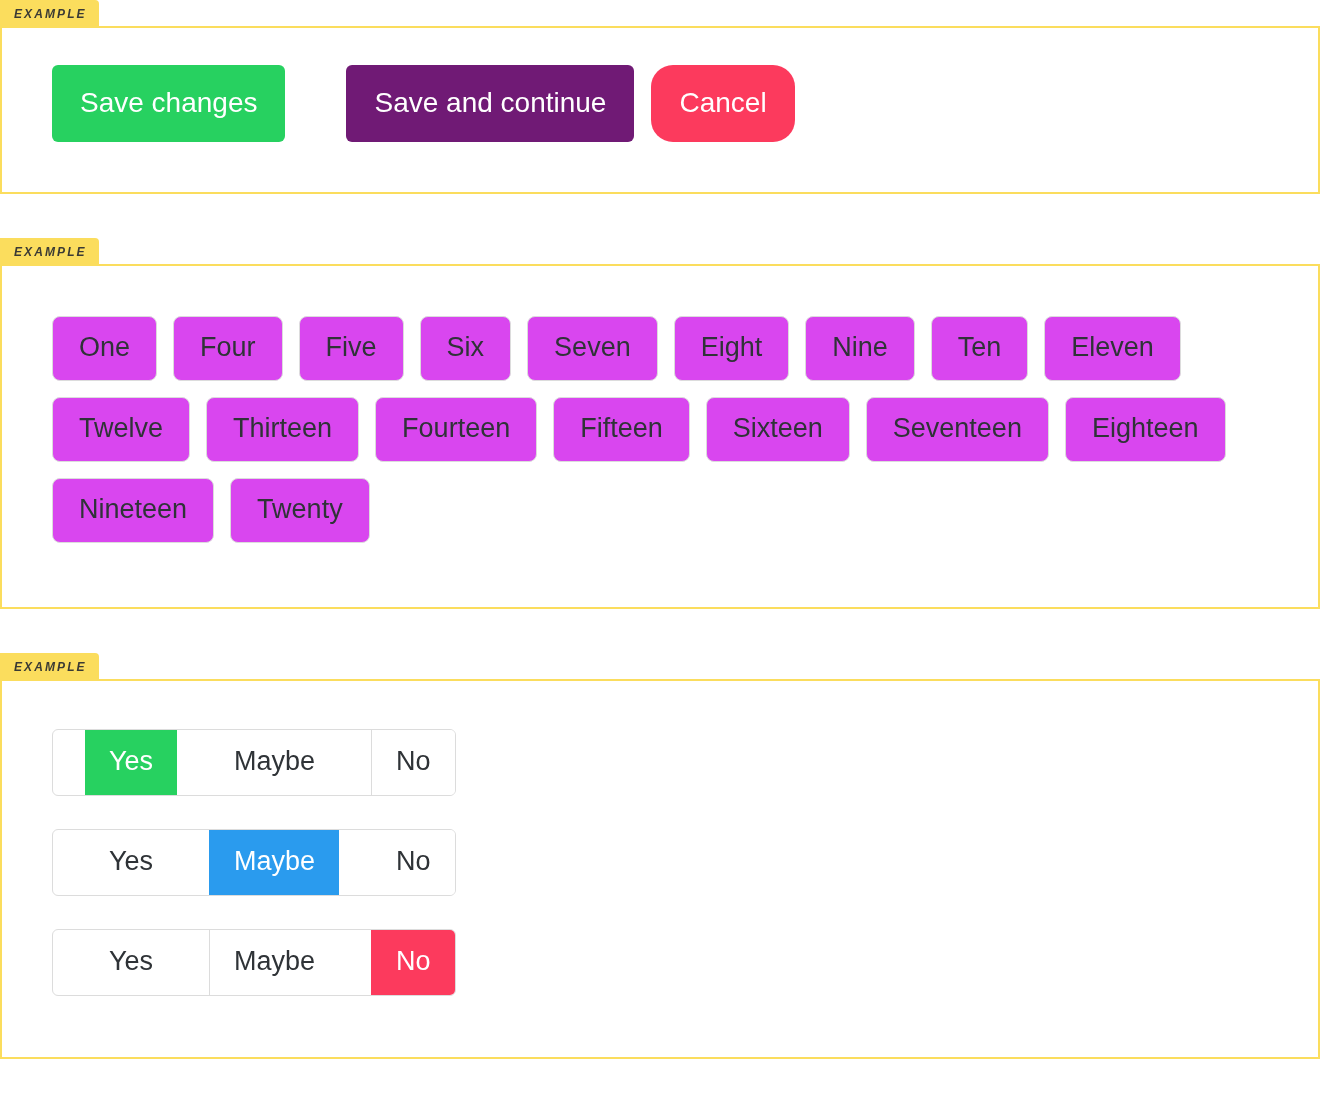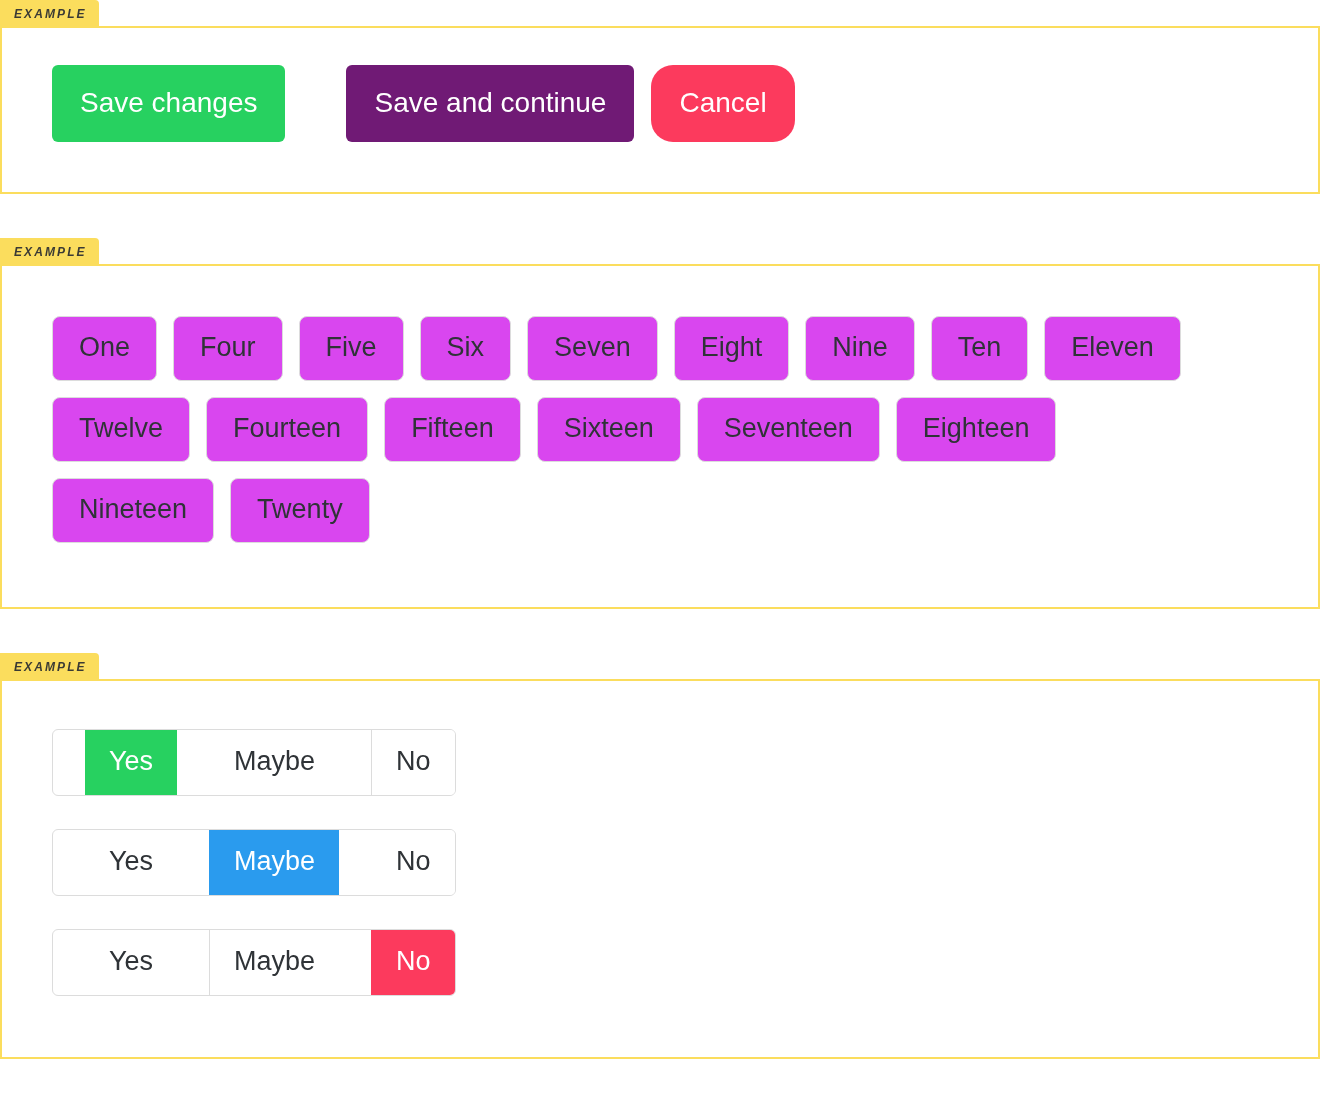--- a/index.html
+++ b/index.html
@@ -172,20 +172,21 @@
         <button class="word-btn">One</button>
         <button class="word-btn">Four</button>
         <button class="word-btn">Five</button>
         <button class="word-btn">Six</button>
         <button class="word-btn">Seven</button>
         <button class="word-btn">Eight</button>
         <button class="word-btn">Nine</button>
         <button class="word-btn">Ten</button>
         <button class="word-btn">Eleven</button>
         <button class="word-btn">Twelve</button>
+        <button class="word-btn">Thirteen</button>
         <button class="word-btn">Fourteen</button>
         <button class="word-btn">Fifteen</button>
         <button class="word-btn">Sixteen</button>
         <button class="word-btn">Seventeen</button>
         <button class="word-btn">Eighteen</button>
         <button class="word-btn">Nineteen</button>
         <button class="word-btn">Twenty</button>
       </div>
     </div>
   </section>

